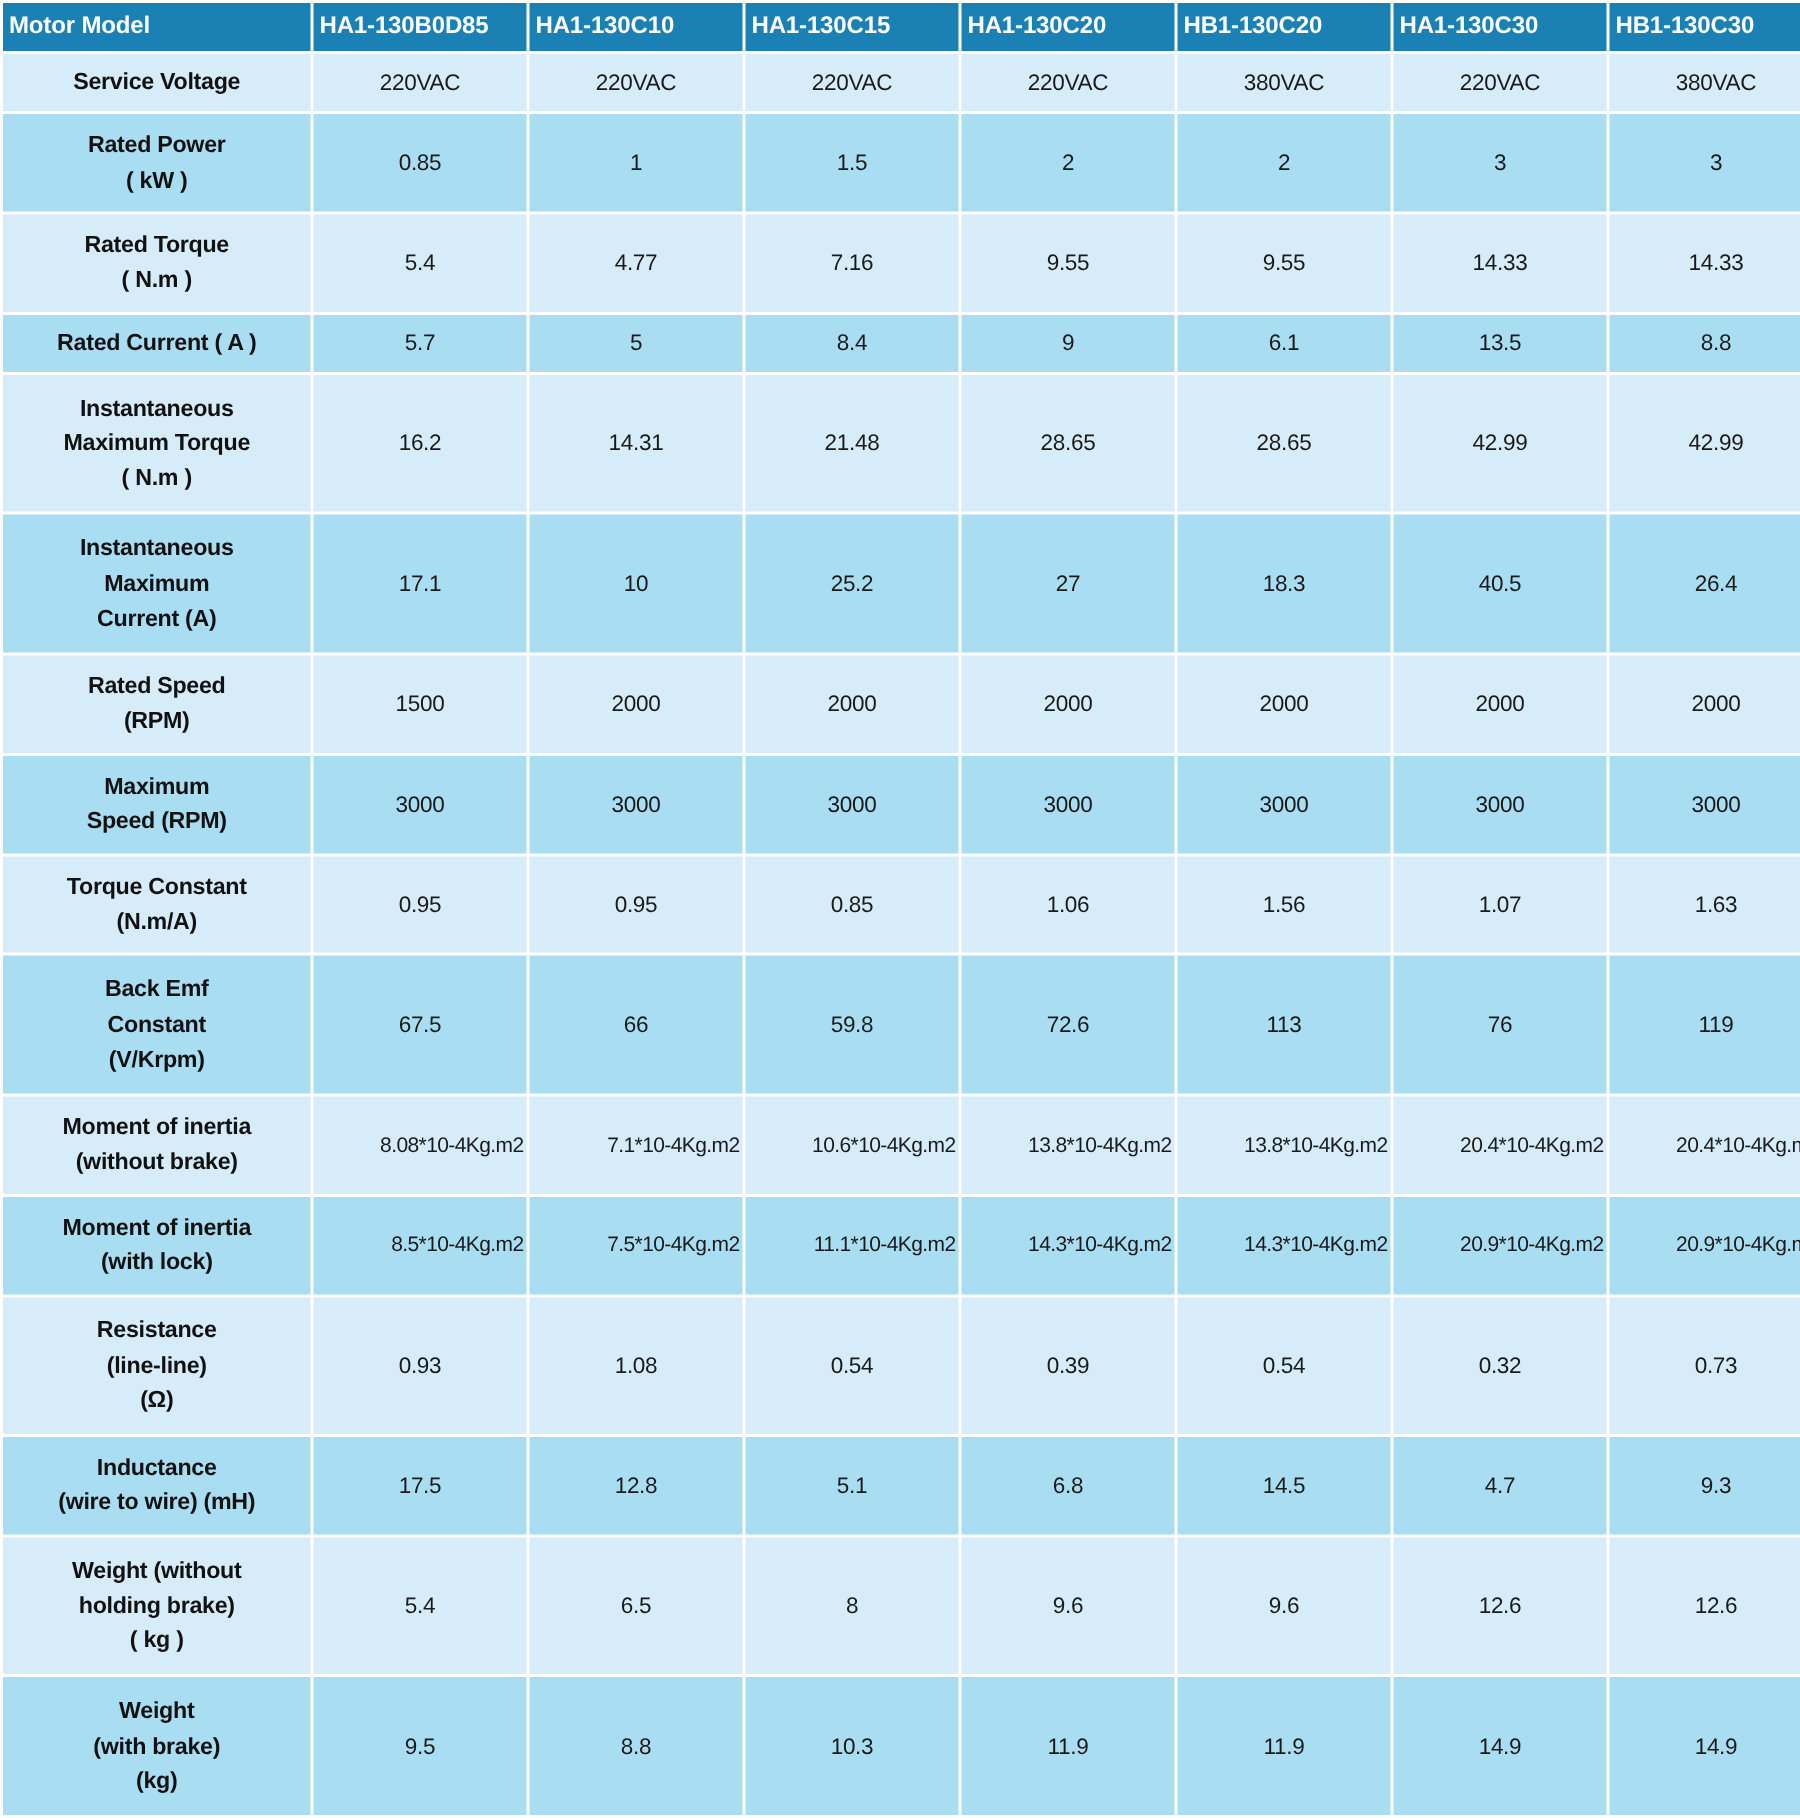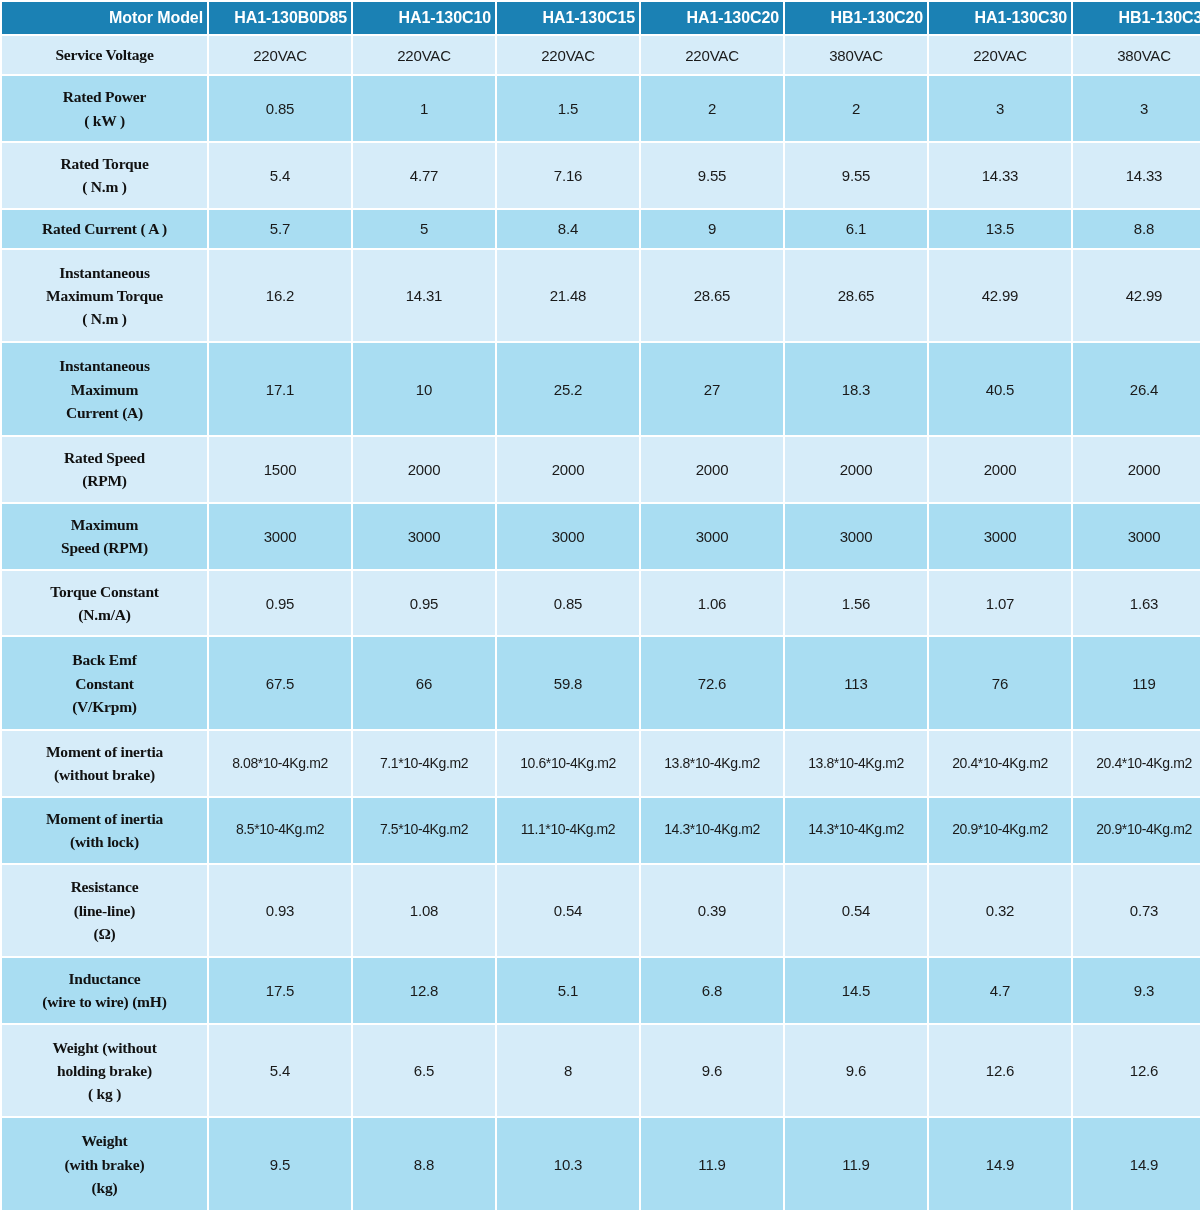--- a/index.html
+++ b/index.html
@@ -22,53 +22,52 @@
     background: #ffffff;
   }
   table.spec-table col.label-col { width: 205px; }
   table.spec-table col.data-col  { width: 142px; }
 
   th.header-cell {
     background: #1b81b4;
     color: #ffffff;
     font-size: 16px;
     font-weight: bold;
-    text-align: right;
+    text-align: left;
     vertical-align: middle;
     padding: 6px 4px;
     line-height: 1.25;
     letter-spacing: -0.1px;
   }
   th.row-label {
     color: #111111;
     font-size: 15.5px;
     font-weight: bold;
     text-align: center;
     vertical-align: middle;
     padding: 5px 4px;
     line-height: 1.5;
     letter-spacing: -0.2px;
-    font-family: Liberation Serif, serif;
   }
   td.data-cell {
     color: #1a1a1a;
     font-size: 15px;
     font-weight: normal;
     text-align: center;
     vertical-align: middle;
     padding: 5px 2px;
     line-height: 1.4;
     letter-spacing: -0.2px;
   }
   tr.band-light th.row-label,
   tr.band-light td.data-cell { background: #d6ecf9; }
   tr.band-dark th.row-label,
   tr.band-dark td.data-cell  { background: #a9ddf2; }
 
-  td.data-cell.inertia { font-size: 14px; letter-spacing: -0.4px; }
+  td.data-cell.inertia { font-size: 14px; letter-spacing: -0.4px; text-align: right; }
 </style>
 </head>
 <body>
 
 <table class="spec-table">
   <colgroup>
     <col class="label-col">
     <col class="data-col">
       <col class="data-col">
       <col class="data-col">

